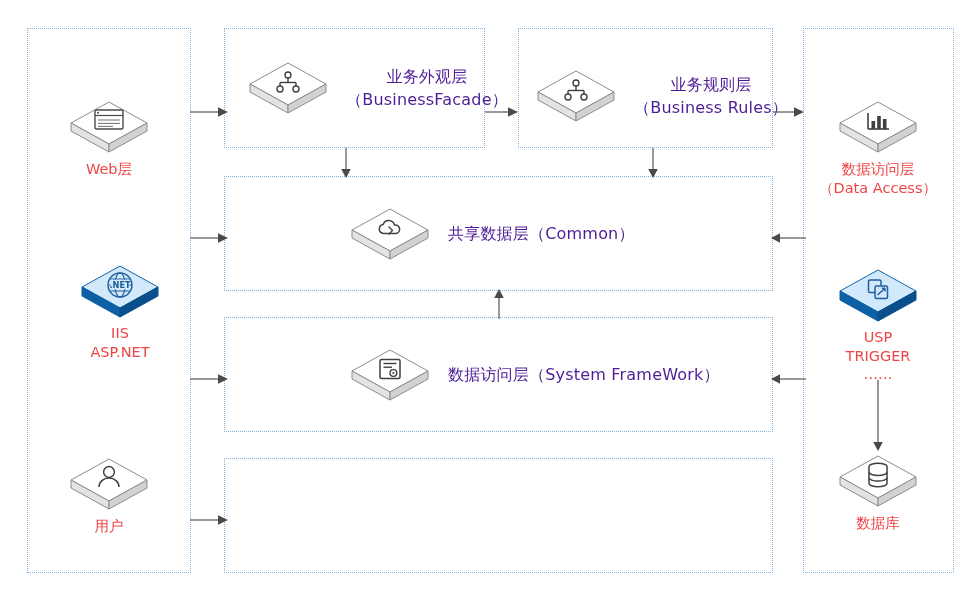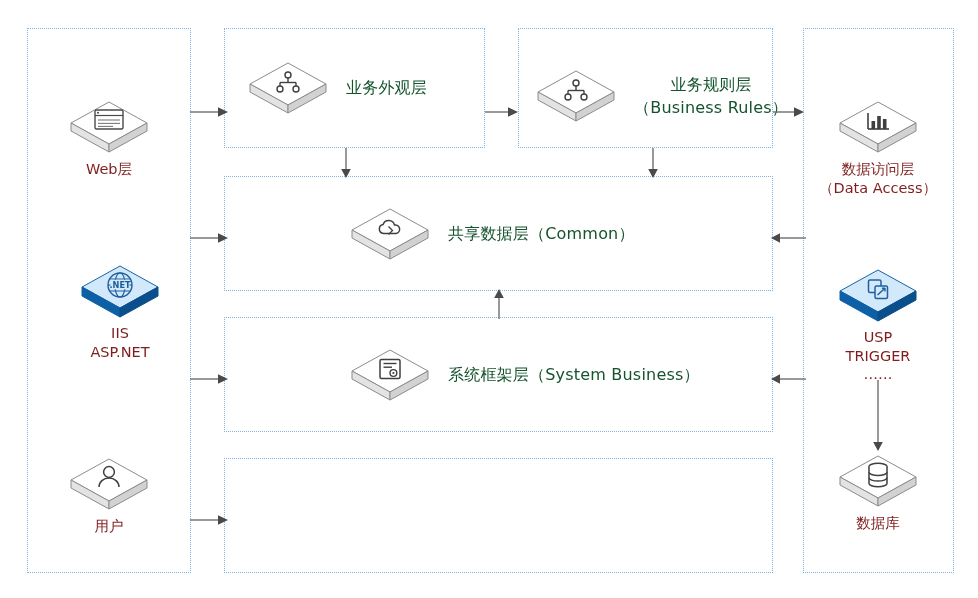--- a/index.html
+++ b/index.html
@@ -20,29 +20,29 @@
 
   
   .node{
     position:absolute;
     display:flex;flex-direction:column;align-items:center;
     width:120px;
   }
   .node .cube{position:relative;width:84px;height:58px;}
   .node .caption{
     margin-top:4px;text-align:center;line-height:1.28;
-    font-size:14.5px;color:#7f1d1d;white-space:nowrap;
+    font-size:14.5px;color:#ef4444;white-space:nowrap;
   }
   .node .caption .l{display:block;}
 
   
   .rownode{position:absolute;display:flex;align-items:center;gap:16px;}
   .rownode .cube{position:relative;width:84px;height:58px;flex:0 0 auto;}
   .rownode .rowlabel{
-    font-size:16px;color:#14532d;white-space:nowrap;letter-spacing:.2px;
+    font-size:16px;color:#4c1d95;white-space:nowrap;letter-spacing:.2px;
   }
 
   
   .arrow{position:absolute;}
   .arrow svg{display:block;overflow:visible;}
 </style>
 </head>
 <body>
 
 <div id="canvas">
@@ -195,20 +195,21 @@
           <circle cx="8" cy="6" r="3"></circle>
           <line x1="0" y1="-5" x2="0" y2="-0.5"></line>
           <line x1="-8" y1="-0.5" x2="8" y2="-0.5"></line>
           <line x1="-8" y1="-0.5" x2="-8" y2="3"></line>
           <line x1="8" y1="-0.5" x2="8" y2="3"></line>
         </g>
       </svg>
     </div>
     <div class="rowlabel" style="text-align:center;line-height:1.45;">
       <span style="display:block;">业务外观层</span>
+      <span style="display:block;">（BusinessFacade）</span>
     </div>
   </div>
 
   <div class="rownode" style="left:534px;top:67px;">
     <div class="cube">
       <svg viewBox="0 0 84 58" width="84" height="58">
         <polygon points="42,4 80,25 42,46 4,25" fill="#ffffff" stroke="#8c8c8c" stroke-width="1"></polygon>
         <polygon points="4,25 42,46 42,54 4,33" fill="#e3e3e3" stroke="#8c8c8c" stroke-width="1"></polygon>
         <polygon points="80,25 42,46 42,54 80,33" fill="#d2d2d2" stroke="#8c8c8c" stroke-width="1"></polygon>
         <g transform="translate(42,24)" fill="#ffffff" stroke="#3f3f3f" stroke-width="1.4">
@@ -251,21 +252,21 @@
         <polygon points="80,25 42,46 42,54 80,33" fill="#d2d2d2" stroke="#8c8c8c" stroke-width="1"></polygon>
         <g transform="translate(42,23)">
           <rect x="-10" y="-9.5" width="20" height="19" rx="1.5" fill="#ffffff" stroke="#3f3f3f" stroke-width="1.5"></rect>
           <line x1="-6.5" y1="-5.5" x2="6.5" y2="-5.5" stroke="#3f3f3f" stroke-width="1.4"></line>
           <line x1="-6.5" y1="-1.8" x2="2" y2="-1.8" stroke="#3f3f3f" stroke-width="1.4"></line>
           <circle cx="3.4" cy="4" r="3.4" fill="#ffffff" stroke="#3f3f3f" stroke-width="1.4"></circle>
           <circle cx="3.4" cy="4" r="1.1" fill="#3f3f3f"></circle>
         </g>
       </svg>
     </div>
-    <div class="rowlabel">系统框架层（System Business）</div>
+    <div class="rowlabel">数据访问层（System FrameWork）</div>
   </div>
 
 
   <div class="arrow" style="left:190px;top:104px;">
     <svg width="40" height="16">
       <line x1="0" y1="8" x2="28" y2="8" stroke="#6e6e6e" stroke-width="1.4"></line>
       <polygon points="28,3.2 38,8 28,12.8" fill="#4a4a4a"></polygon>
     </svg>
   </div>
 

